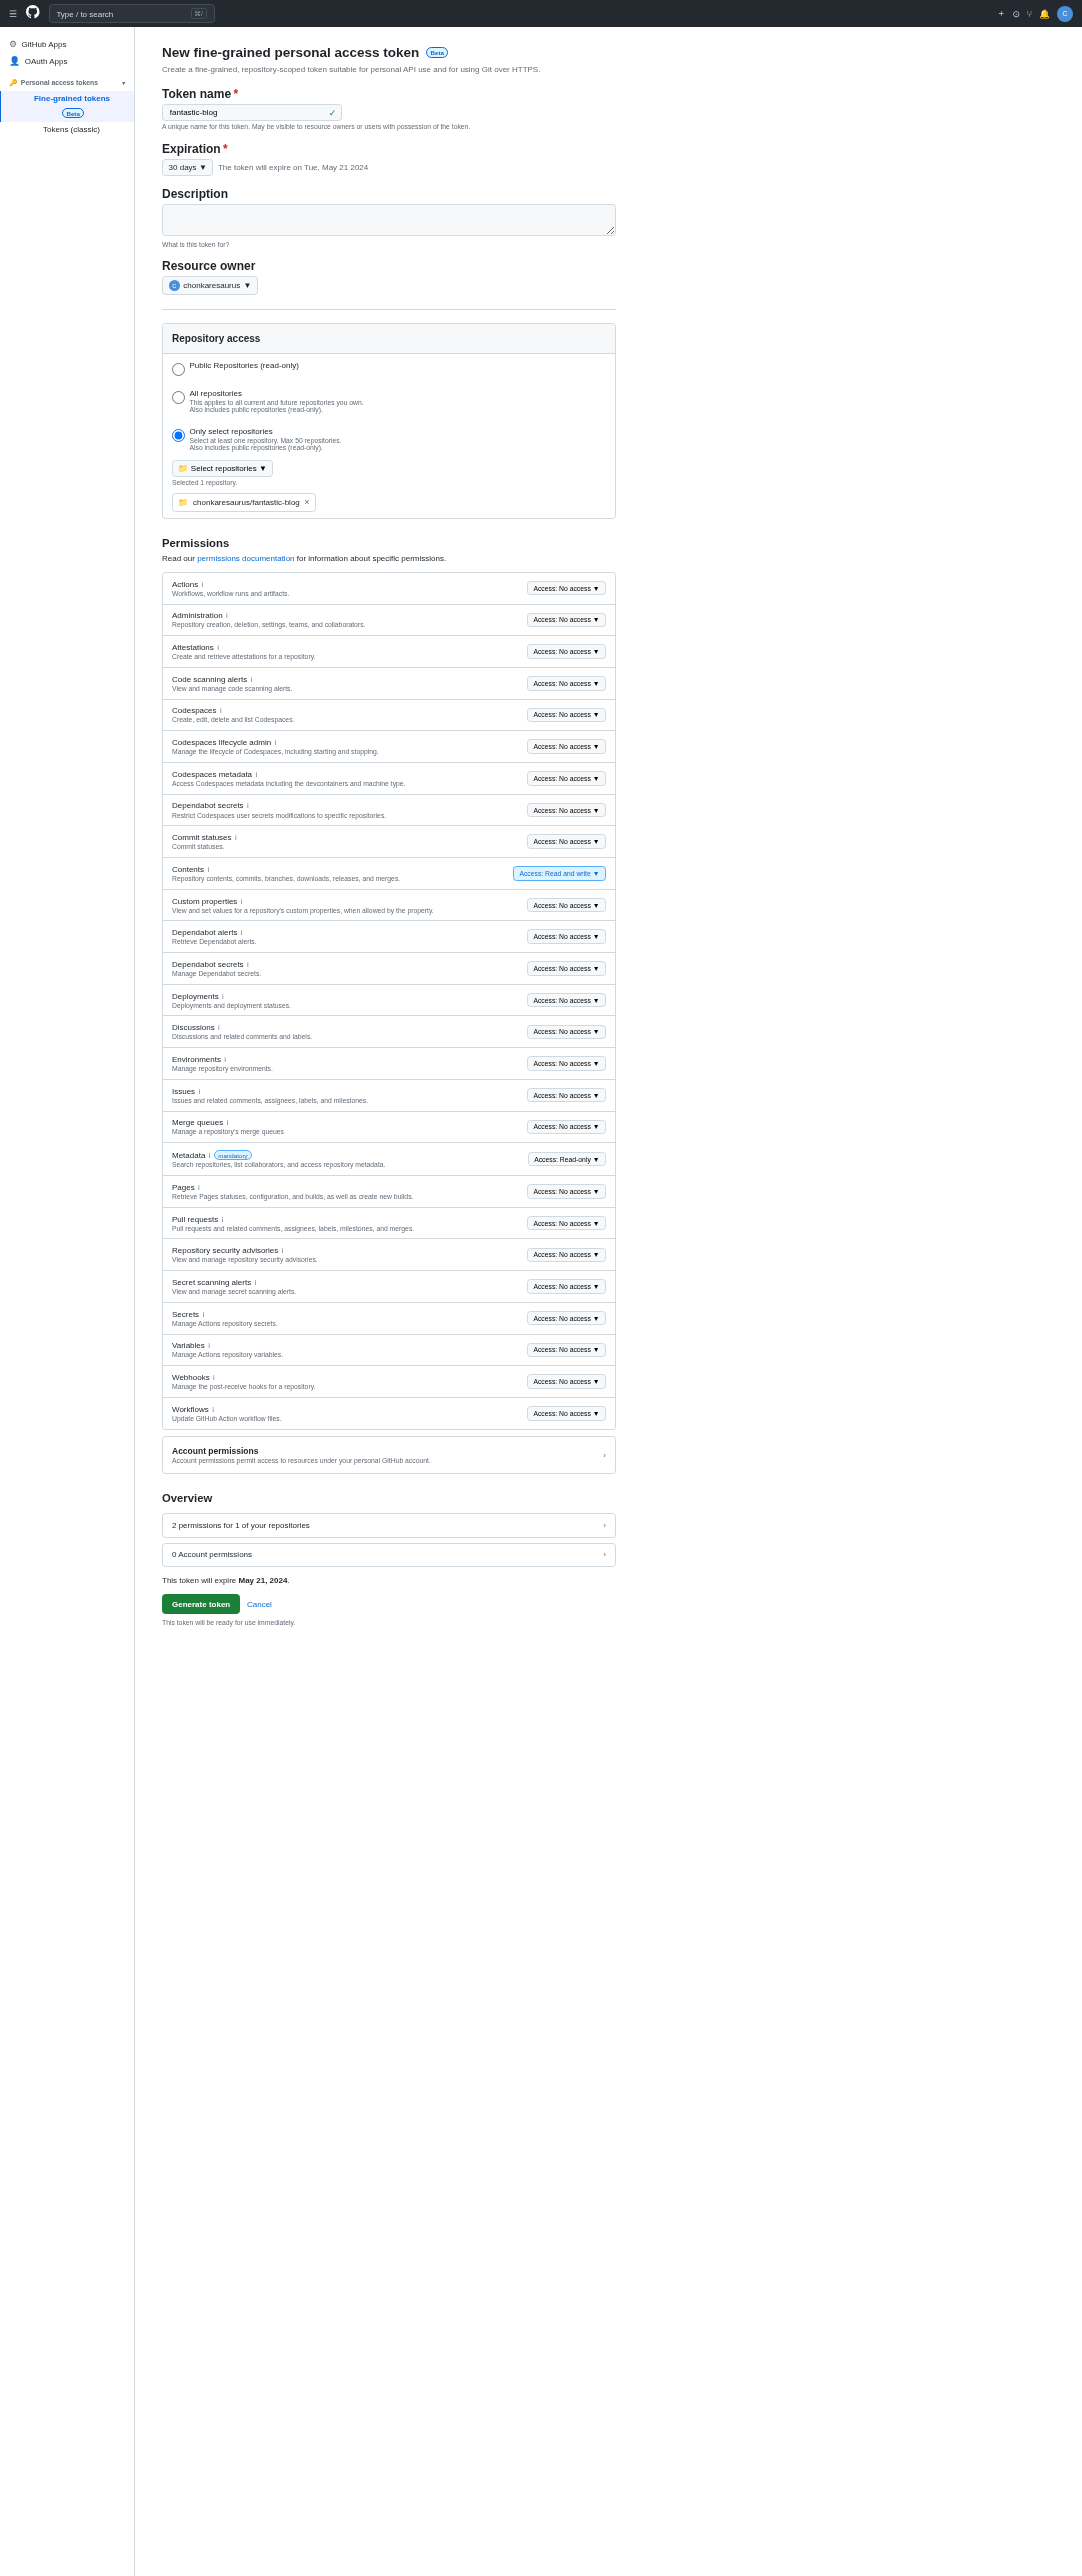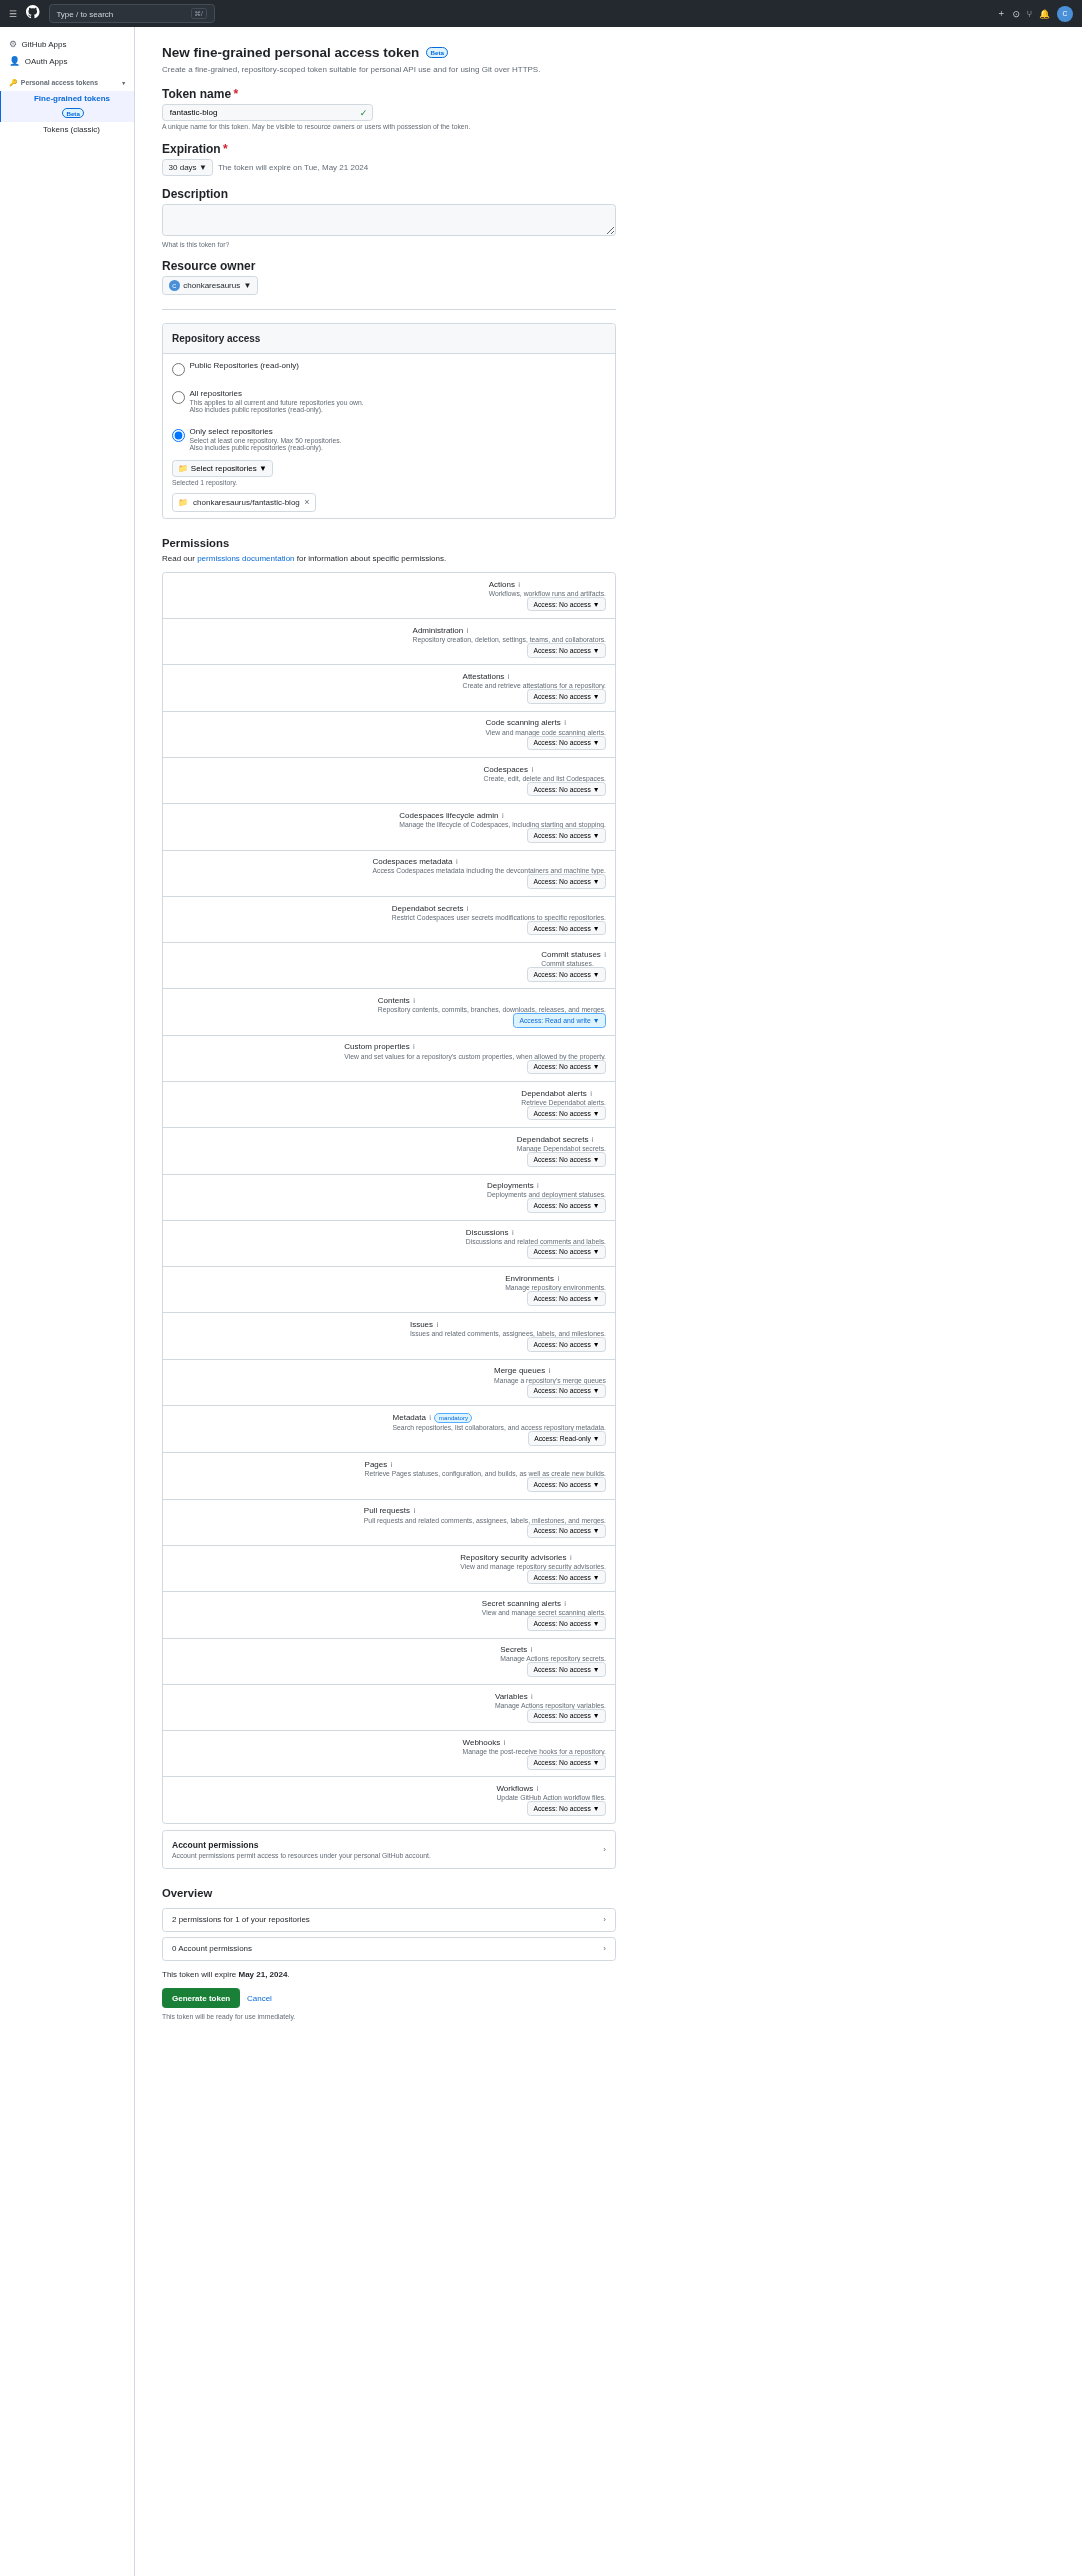--- a/index.html
+++ b/index.html
@@ -45,21 +45,21 @@
     h1.page-title { font-size: 13.5px; font-weight: 600; margin-bottom: 4.5px; display: flex; align-items: center; gap: 4.5px; }
     .page-desc { color: #636c76; font-size: 8px; margin-bottom: 13.5px; }
     
     .form-group { margin-bottom: 11.3px; }
     .form-label { font-size: 12px; font-weight: 600; margin-bottom: 3.4px; display: flex; align-items: center; gap: 2.3px; }
     .required-star { color: #cf222e; }
     .form-input-full { width: 100%; }
     .form-input-container { position: relative; display: inline-flex; align-items: center; }
     .form-input-container input {
       border: 0.6px solid #d1d9e0; border-radius: 3.4px; padding: 2.8px 6.8px;
-      font-size: 8px; width: 211px; background: #f6f8fa; outline: none;
+      font-size: 8px; width: 180px; background: #f6f8fa; outline: none;
     }
     .check-icon { color: #1a7f37; position: absolute; right: 5.6px; font-size: 9px; }
     .form-hint { font-size: 6.8px; color: #636c76; margin-top: 2.3px; }
     
     .expiry-row { display: flex; align-items: center; gap: 4.5px; }
     .select-control {
       border: 0.6px solid #d1d9e0; border-radius: 3.4px; padding: 2.8px 5.6px;
       font-size: 8px; background: #f6f8fa; cursor: pointer; display: flex; align-items: center; gap: 2.3px;
     }
     .expiry-text { color: #636c76; font-size: 8px; }
@@ -110,22 +110,22 @@
     .perm-category-header {
       padding: 6.8px 9px; background: #f6f8fa; border-bottom: 0.6px solid #d1d9e0;
       border-radius: 3.4px 3.4px 0 0; display: flex; justify-content: space-between; align-items: center;
       cursor: pointer;
     }
     .perm-category-title { font-size: 8.5px; font-weight: 600; }
     .perm-category-subtitle { font-size: 6.8px; color: #636c76; margin-top: 1.1px; }
     .perm-selected { font-size: 6.8px; color: #636c76; }
     
     .perm-row {
-      display: flex; justify-content: space-between; align-items: flex-end;
-      padding: 6.8px 9px; border-bottom: 0.6px solid #d1d9e0; flex-direction: column;
+      display: flex; justify-content: space-between; align-items: center;
+      padding: 6.8px 9px; border-bottom: 0.6px solid #d1d9e0;
     }
     .perm-row:last-child { border-bottom: none; border-radius: 0 0 3.4px 3.4px; }
     .perm-info { flex: 1; }
     .perm-name { font-size: 8px; font-weight: 500; display: flex; align-items: center; gap: 3.4px; }
     .perm-desc { font-size: 6.8px; color: #636c76; margin-top: 1.1px; }
     .perm-select-btn {
       border: 0.6px solid #d1d9e0; border-radius: 3.4px; padding: 2.8px 5.6px;
       font-size: 6.8px; cursor: pointer; background: #f6f8fa; display: flex; align-items: center; gap: 2.3px;
       white-space: nowrap; min-width: 73px; justify-content: space-between;
     }

